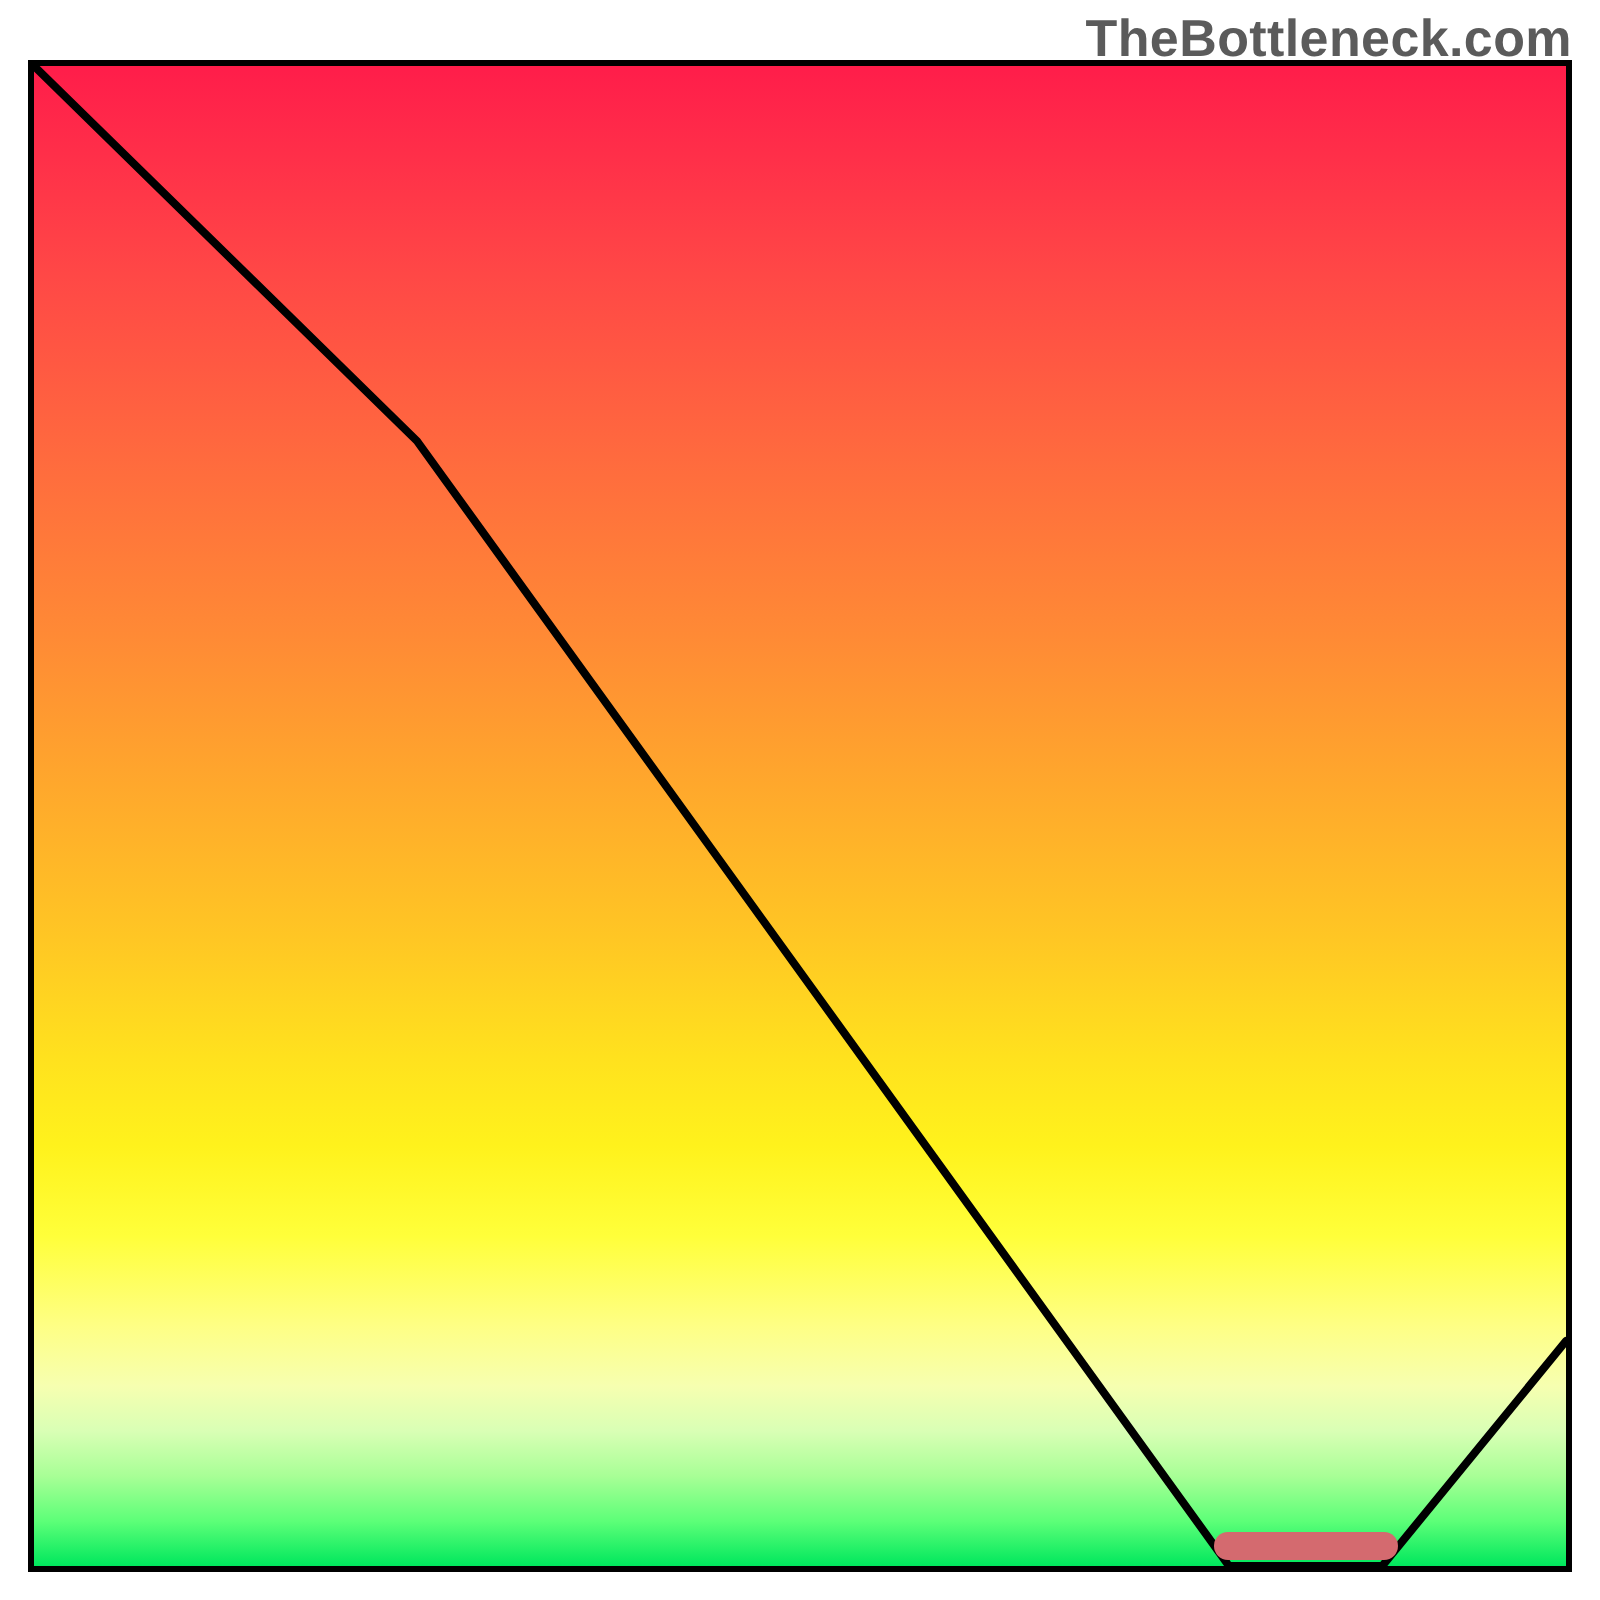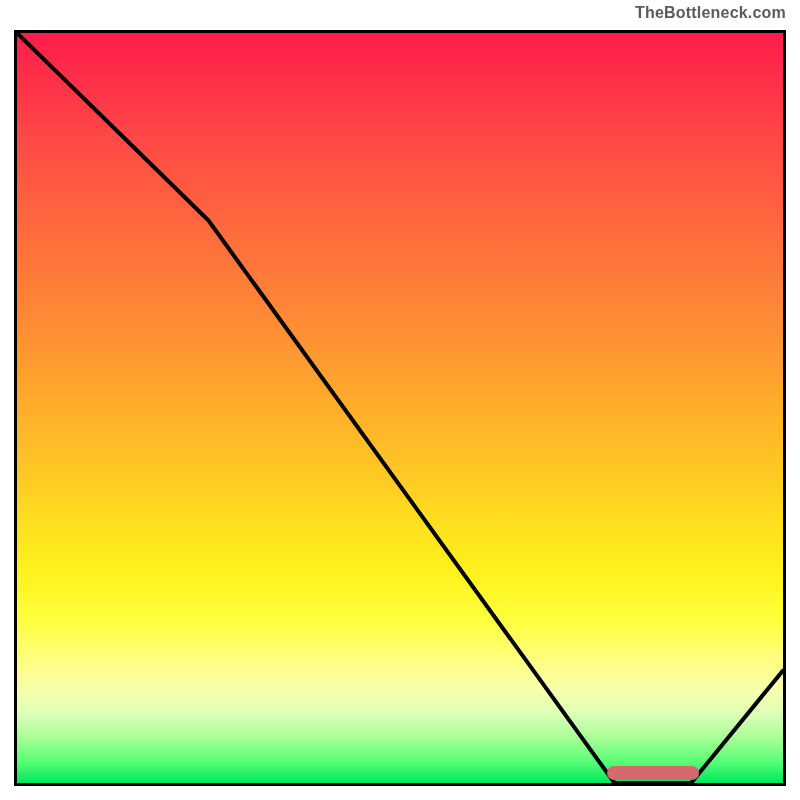--- a/index.html
+++ b/index.html
@@ -12,21 +12,21 @@
   }
   .container {
     position: relative;
     width: 800px;
     height: 800px;
   }
   .watermark {
     position: absolute;
     top: 4px;
     right: 14px;
-    font-size: 16px;
+    font-size: 26px;
     font-weight: 600;
     color: #5b5b5b;
     letter-spacing: 0.2px;
   }
   .plot-frame {
     position: absolute;
     left: 14px;
     top: 30px;
     width: 772px;
     height: 756px;

